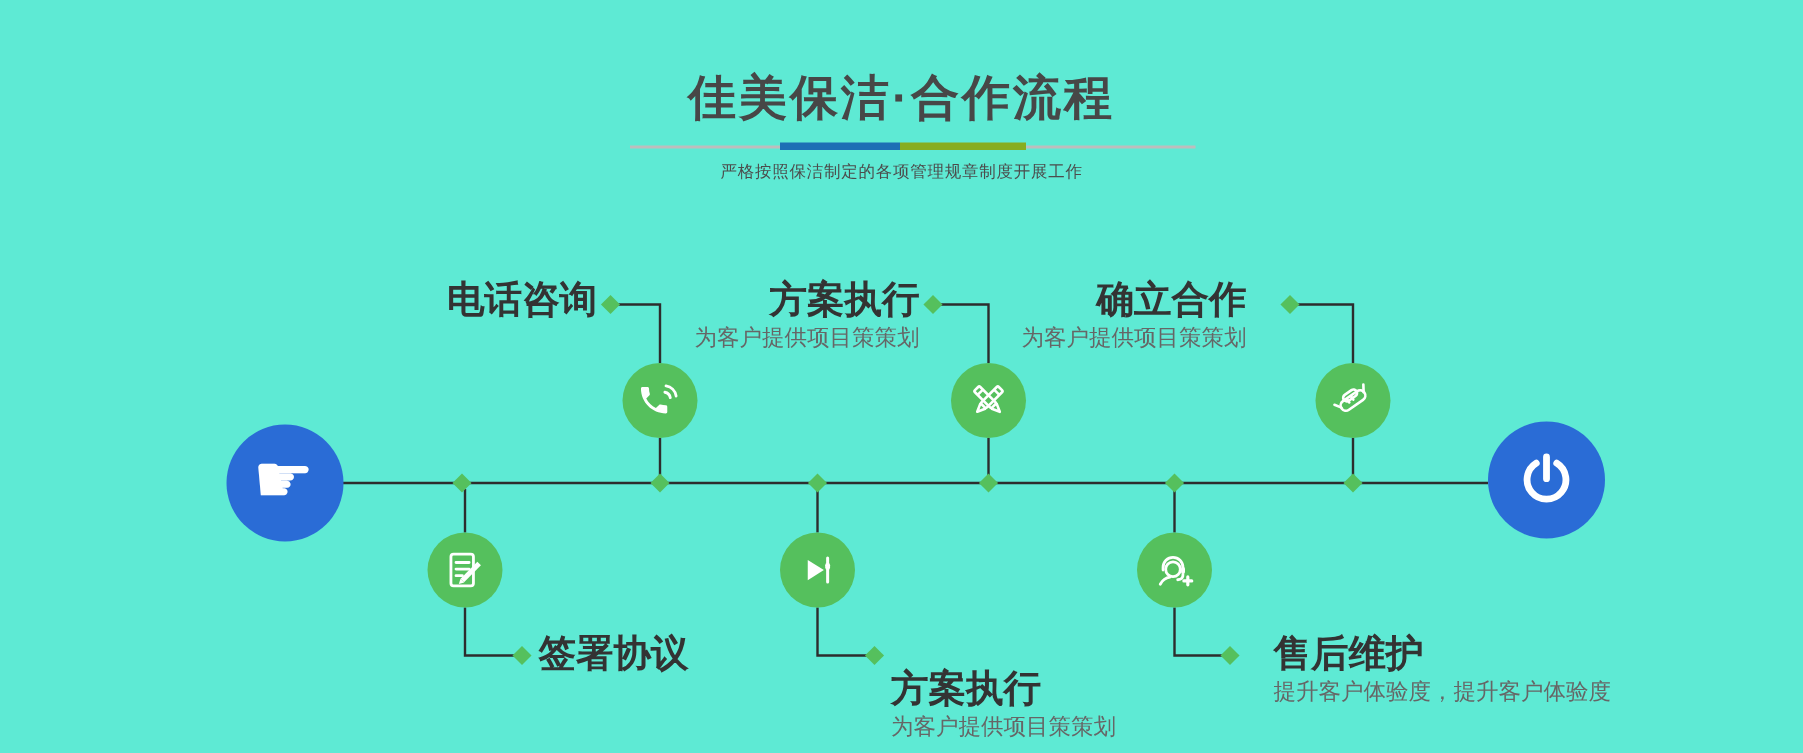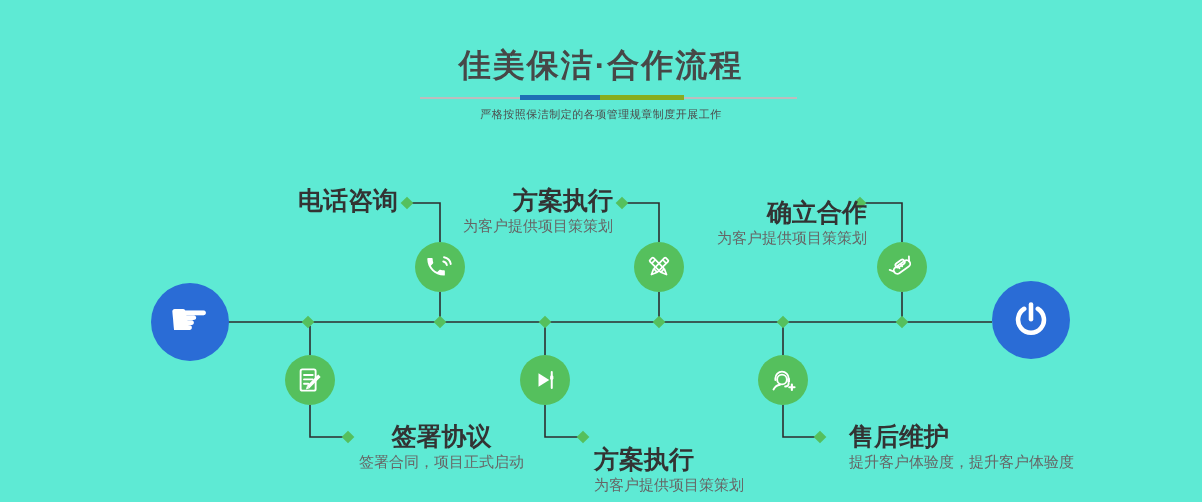--- a/index.html
+++ b/index.html
@@ -235,28 +235,27 @@
     </svg>
   </div>
 
   <div class="step top" style="right:804px;top:187px;">
     <div class="ttl">电话咨询</div>
   </div>
   <div class="step top" style="right:589px;top:187px;">
     <div class="ttl">方案执行</div>
     <div class="desc">为客户提供项目策策划</div>
   </div>
-  <div class="step top" style="right:335px;top:187px;margin-top:12px;">
+  <div class="step top" style="right:371px;top:187px;">
     <div class="ttl">确立合作</div>
     <div class="desc">为客户提供项目策策划</div>
   </div>
 
   <div class="step bottom" style="left:359px;top:423px;text-align:center;">
     <div class="ttl">签署协议</div>
-    <div class="desc">签署合同，项目正式启动</div>
   </div>
   <div class="step bottom" style="left:594px;top:446px;">
     <div class="ttl">方案执行</div>
     <div class="desc">为客户提供项目策策划</div>
   </div>
   <div class="step bottom" style="left:849px;top:423px;">
     <div class="ttl">售后维护</div>
     <div class="desc">提升客户体验度，提升客户体验度</div>
   </div>
 

